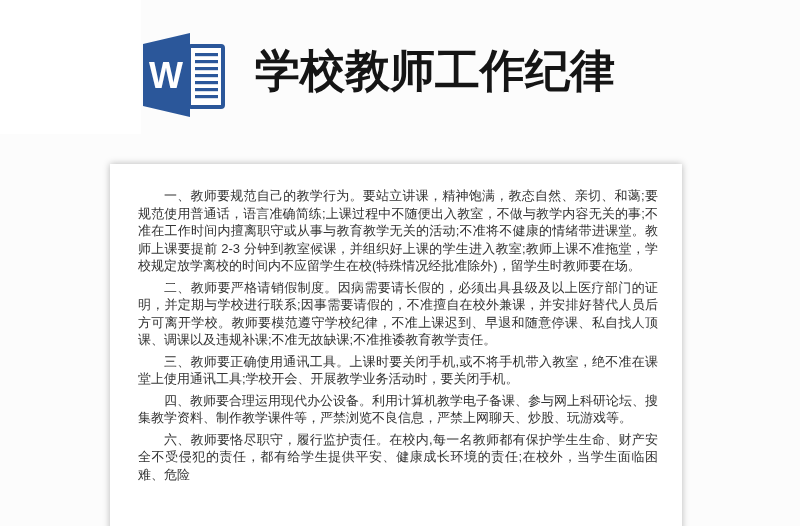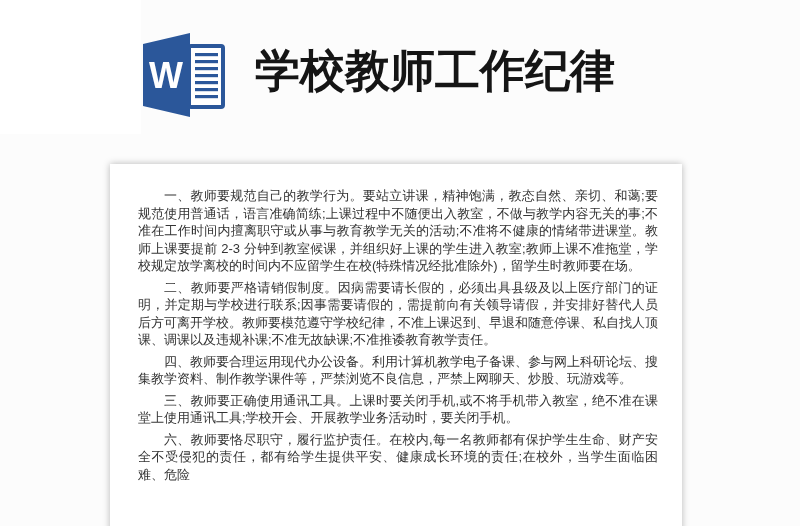--- a/index.html
+++ b/index.html
@@ -65,17 +65,17 @@
 
     <polygon points="0,11 47,0 47,84 0,73" fill="#2b579a"></polygon>
     <text x="23" y="55" text-anchor="middle" font-family="Liberation Sans, sans-serif" font-size="36" font-weight="bold" fill="#ffffff">W</text>
   </svg>
 </div>
 
 <div class="doc-title">学校教师工作纪律</div>
 
 <div class="sheet">
   <p>一、教师要规范自己的教学行为。要站立讲课，精神饱满，教态自然、亲切、和蔼;要规范使用普通话，语言准确简练;上课过程中不随便出入教室，不做与教学内容无关的事;不准在工作时间内擅离职守或从事与教育教学无关的活动;不准将不健康的情绪带进课堂。教师上课要提前 2-3 分钟到教室候课，并组织好上课的学生进入教室;教师上课不准拖堂，学校规定放学离校的时间内不应留学生在校(特殊情况经批准除外)，留学生时教师要在场。</p>
-  <p>二、教师要严格请销假制度。因病需要请长假的，必须出具县级及以上医疗部门的证明，并定期与学校进行联系;因事需要请假的，需提前向有关领导请假，并安排好替代人员后方可离开学校。教师要模范遵守学校纪律，不准上课迟到、早退和随意停课、私自找人顶课、调课以及违规补课;不准无故缺课;不准推诿教育教学责任。</p>
+  <p>二、教师要严格请销假制度。因病需要请长假的，必须出具县级及以上医疗部门的证明，并定期与学校进行联系;因事需要请假的，不准擅自在校外兼课，并安排好替代人员后方可离开学校。教师要模范遵守学校纪律，不准上课迟到、早退和随意停课、私自找人顶课、调课以及违规补课;不准无故缺课;不准推诿教育教学责任。</p>
+  <p>三、教师要正确使用通讯工具。上课时要关闭手机,或不将手机带入教室，绝不准在课堂上使用通讯工具;学校开会、开展教学业务活动时，要关闭手机。</p>
   <p>四、教师要合理运用现代办公设备。利用计算机教学电子备课、参与网上科研论坛、搜集教学资料、制作教学课件等，严禁浏览不良信息，严禁上网聊天、炒股、玩游戏等。</p>
-  <p>三、教师要正确使用通讯工具。上课时要关闭手机,或不将手机带入教室，绝不准在课堂上使用通讯工具;学校开会、开展教学业务活动时，要关闭手机。</p>
   <p>六、教师要恪尽职守，履行监护责任。在校内,每一名教师都有保护学生生命、财产安全不受侵犯的责任，都有给学生提供平安、健康成长环境的责任;在校外，当学生面临困难、危险</p>
 </div>
 
 </body></html>

